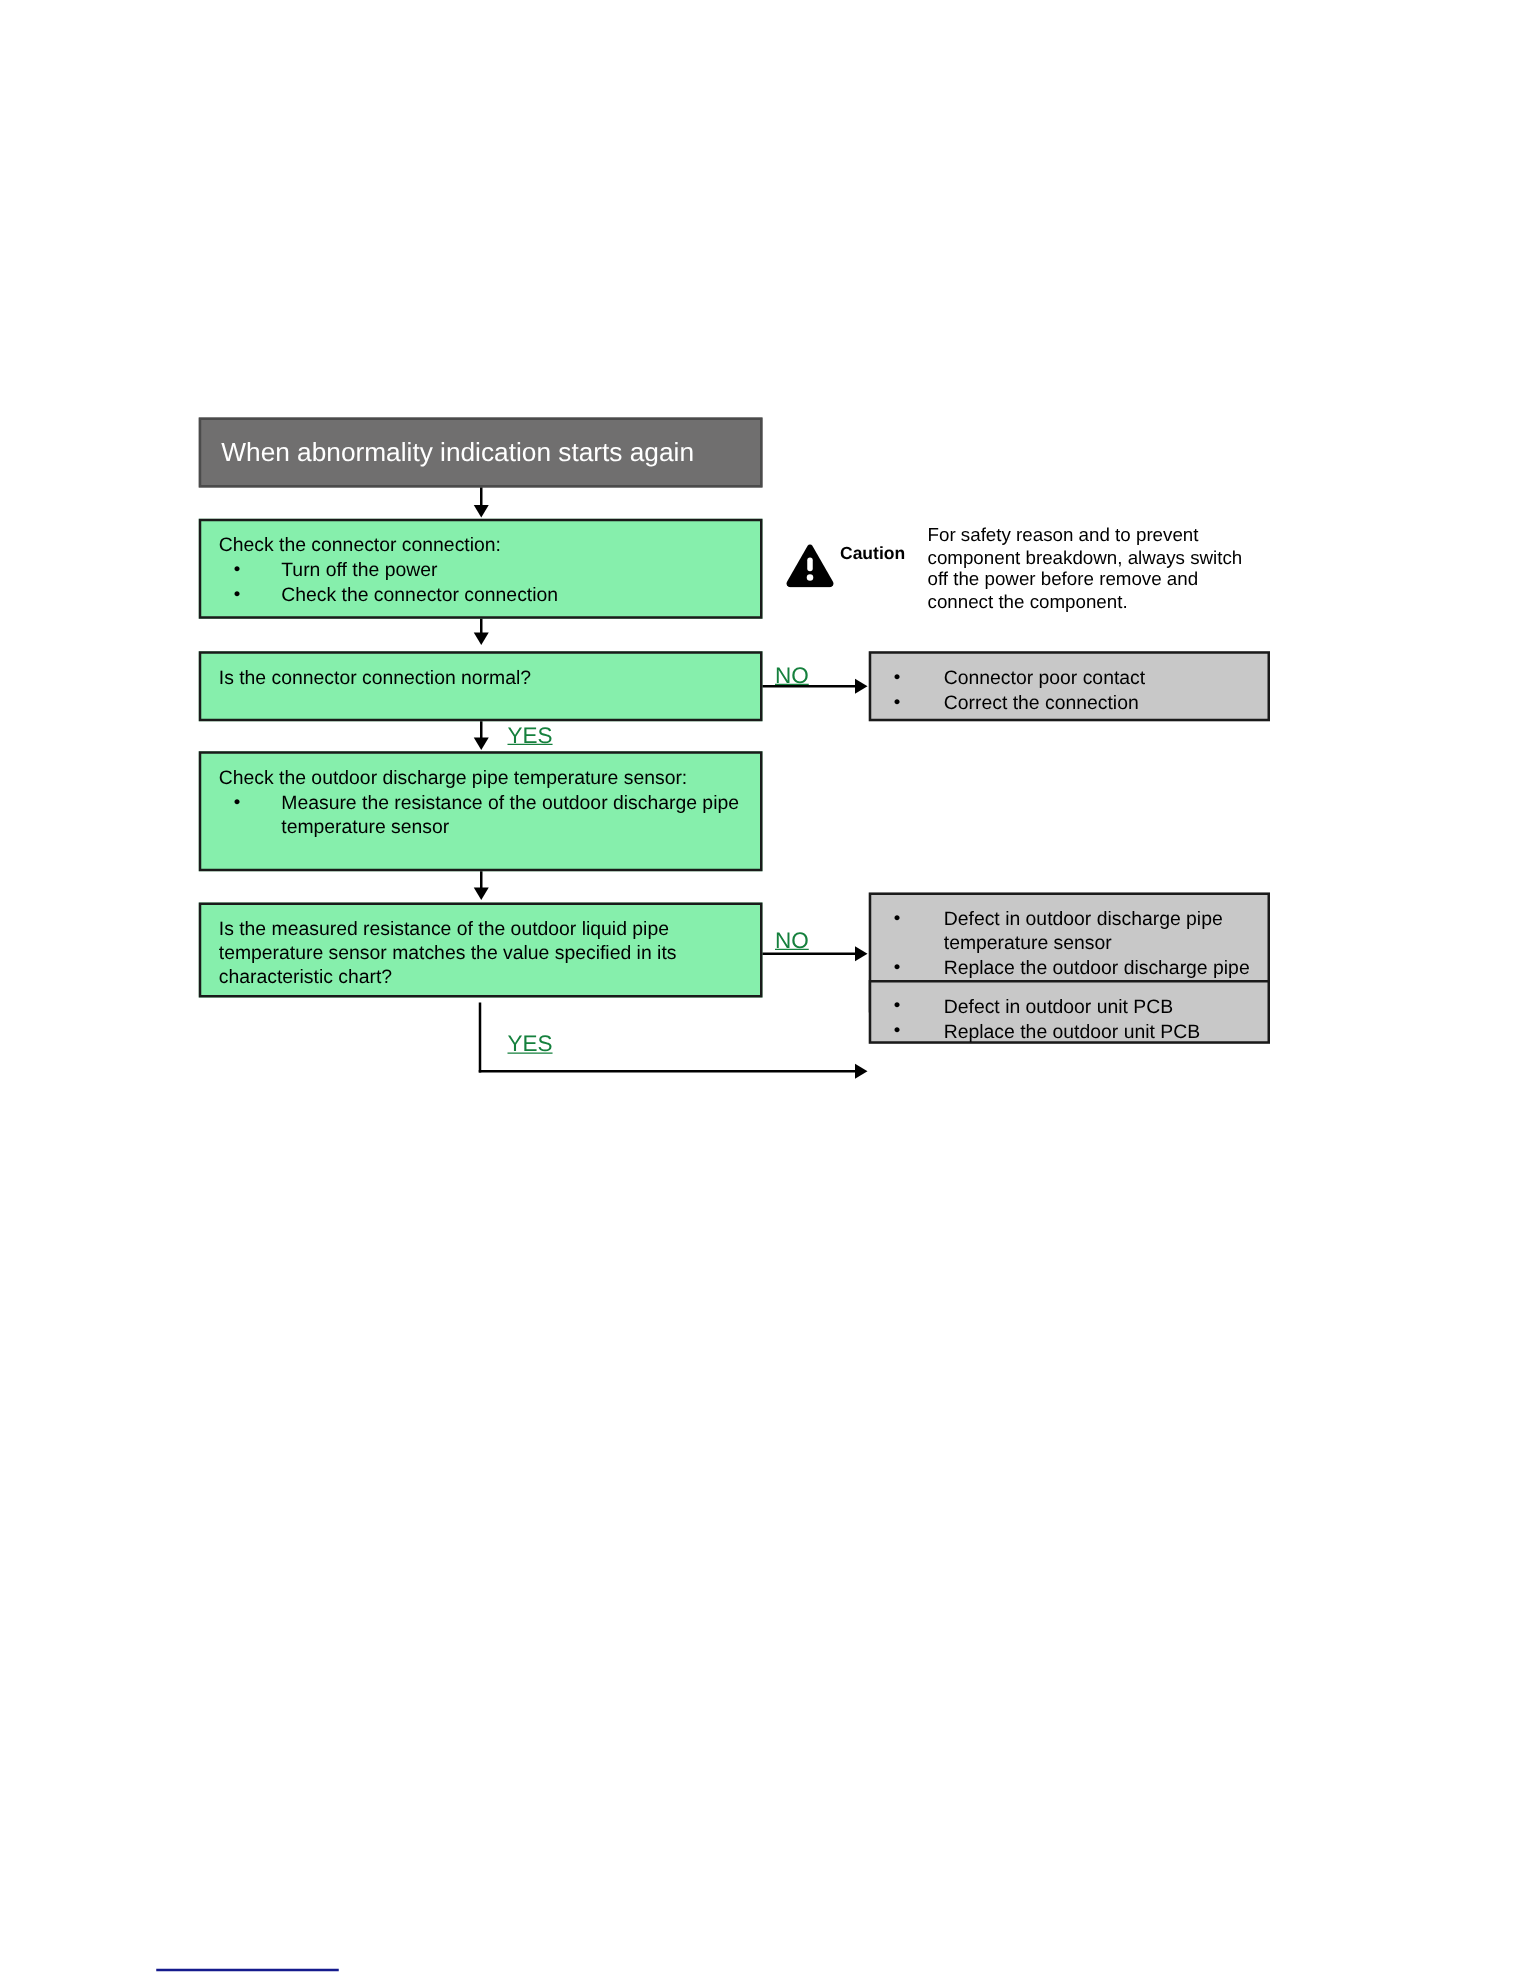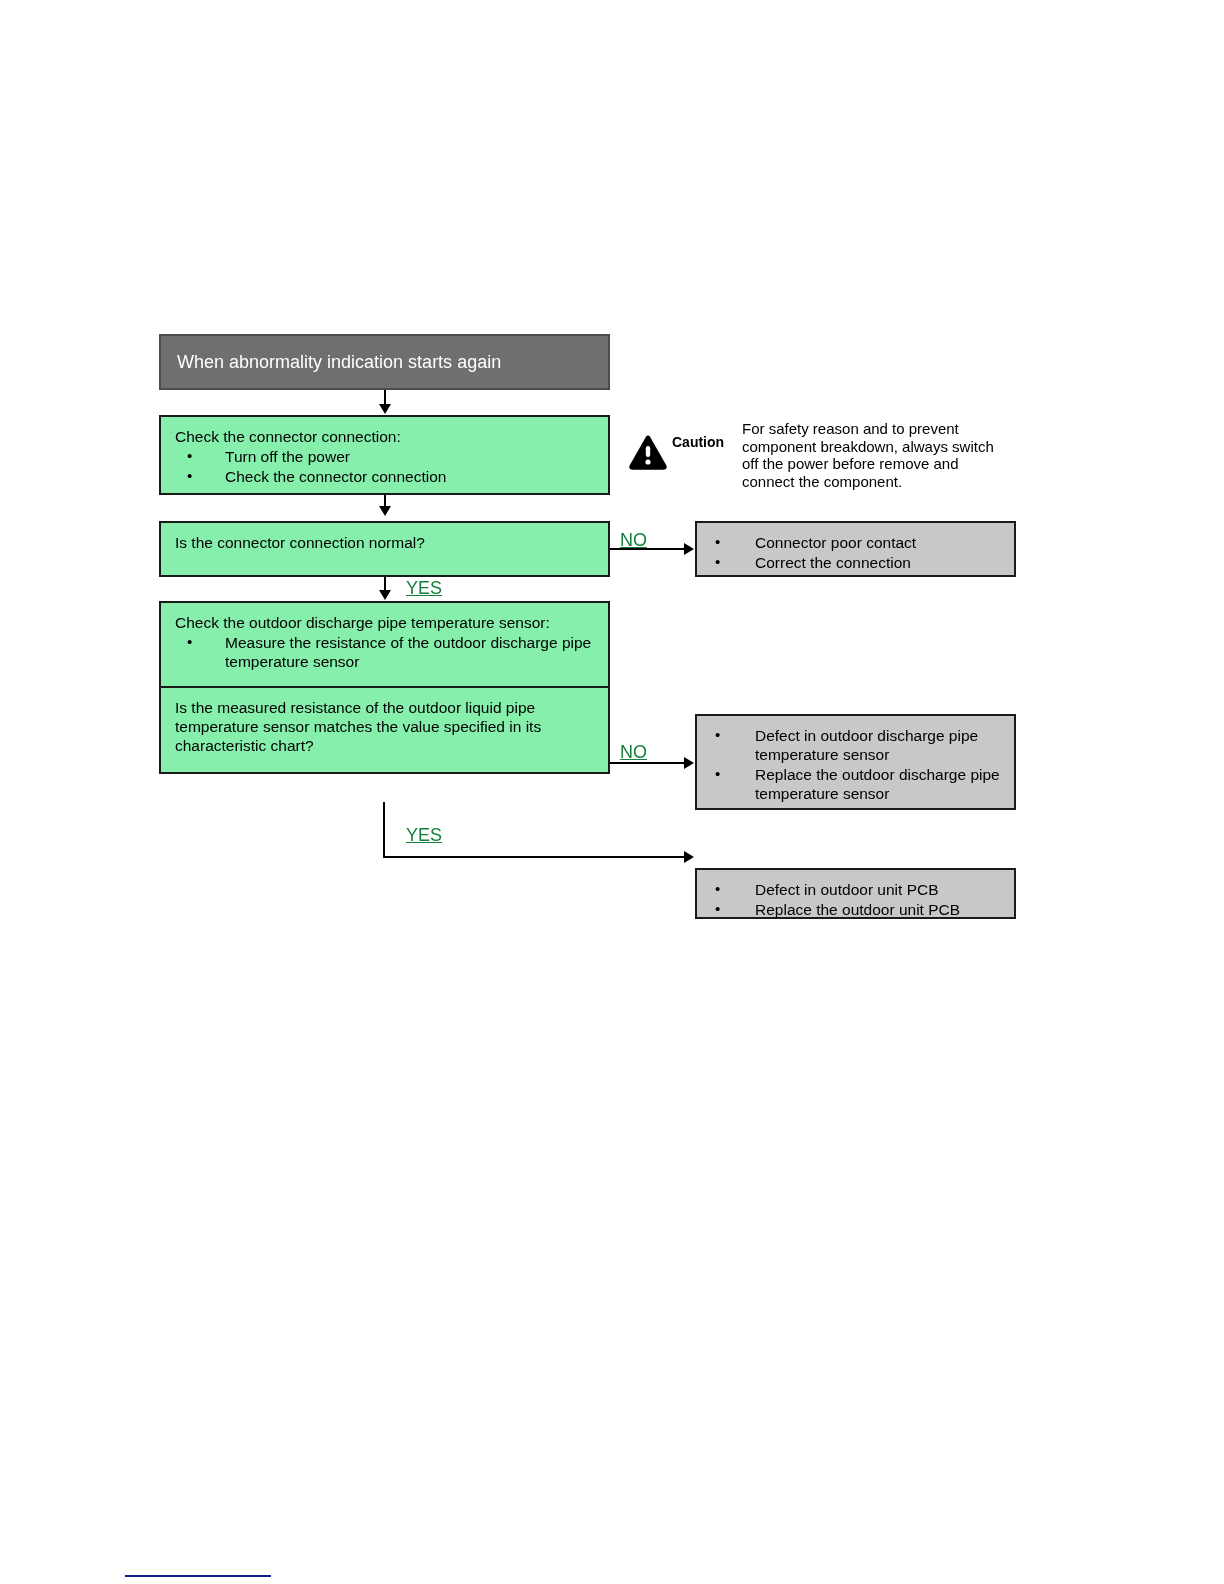--- a/index.html
+++ b/index.html
@@ -38,28 +38,28 @@
     top: 334px;
     width: 451px;
     height: 56px;
     background: #706f6f;
     border: 2px solid #4b4b4b;
     color: #ffffff;
     display: flex;
     align-items: center;
     padding-left: 16px;
   }
-  .banner-text { font-size: 18px; }
+  .banner-text { font-size: 21px; }
 
   
   .proc  { left: 159px; width: 451px; padding: 10px 0 0 14px; }
   .p-box2 { top: 415px; height: 80px; }
   .p-box3 { top: 521px; height: 56px; }
   .p-box4 { top: 601px; height: 96px; }
-  .p-box5 { top: 686px; height: 88px; }
+  .p-box5 { top: 722px; height: 76px; }
 
   .title-line { margin: 0 0 1px 0; }
 
   ul.bul {
     list-style: none;
     margin: 0;
     padding: 0;
   }
   ul.bul li {
     position: relative;
@@ -78,21 +78,21 @@
   
   .result {
     left: 695px;
     width: 321px;
     background: #c8c8c8;
     border: 2px solid #1a1a1a;
     padding: 9px 0 0 0;
   }
   .r-box1 { top: 521px; height: 56px; }
   .r-box2 { top: 714px; height: 96px; }
-  .r-box3 { top: 868px; height: 51px; }
+  .r-box3 { top: 784px; height: 51px; }
 
   .result ul.bul li { padding-left: 58px; }
   .result ul.bul li::before { left: 18px; }
 
   
   .caution {
     position: absolute;
     left: 628px;
     top: 420px;
     width: 390px;

